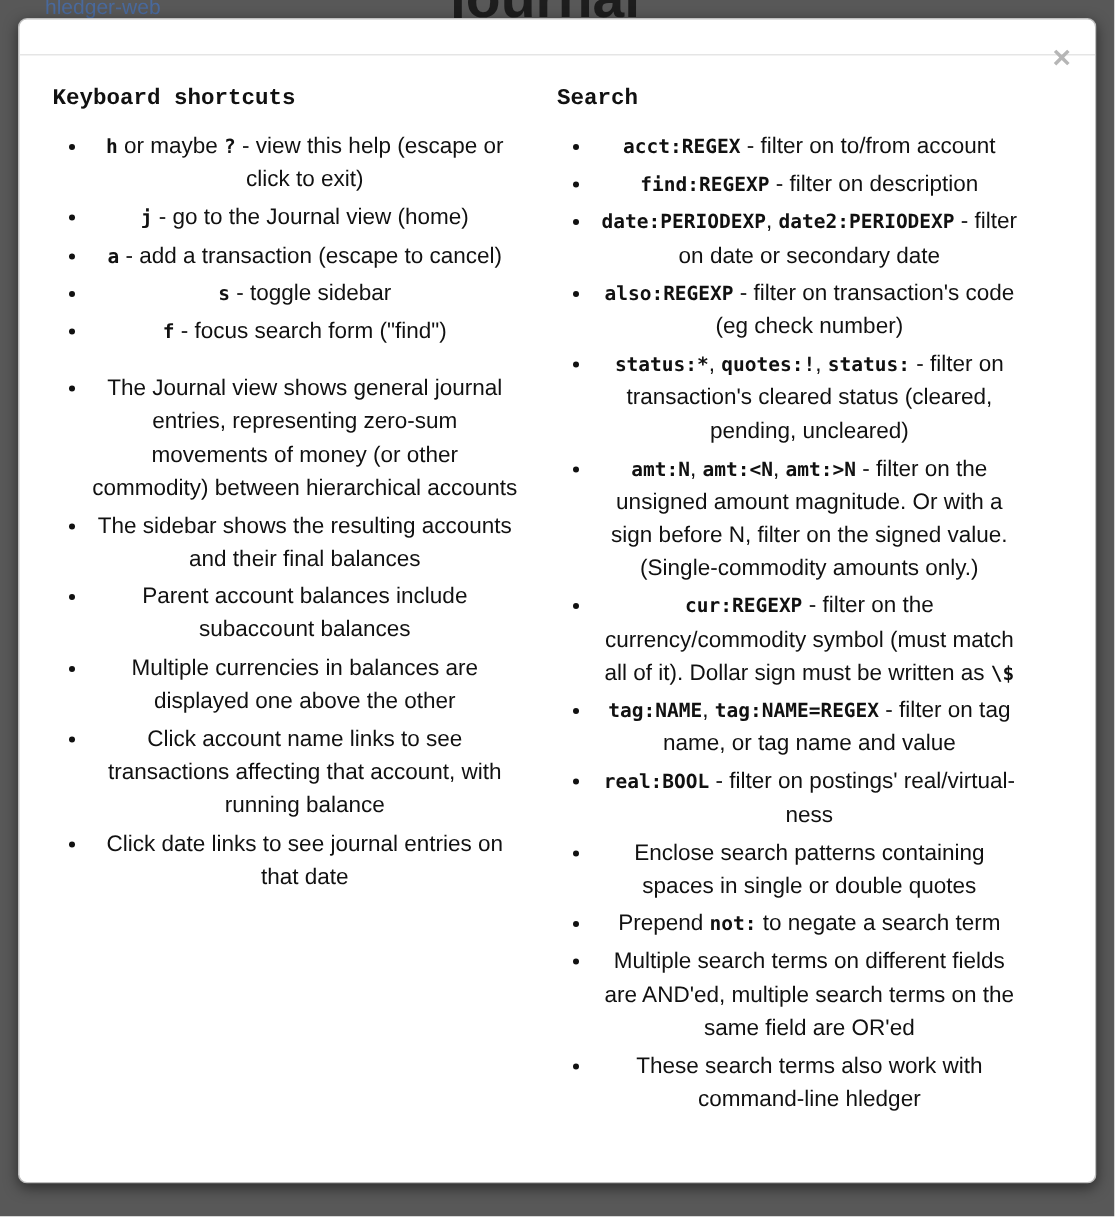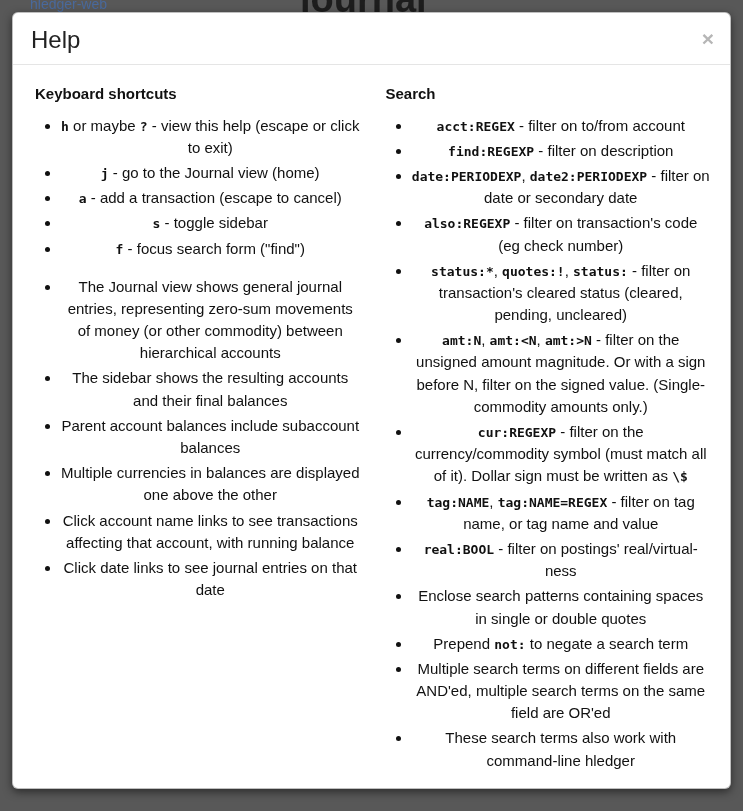--- a/index.html
+++ b/index.html
@@ -72,20 +72,21 @@
     padding: 14px 20px 20px 22px;
     color: #111;
   }
   .col { flex: 1 1 0; min-width: 0; }
   .section-heading {
     display: block;
     font-size: 15px;
     font-weight: bold;
     color: #111;
     margin: 10px 0 2px 0;
+    font-family: Liberation Mono, monospace;
   }
   .section-heading.first { margin-top: 6px; }
   ul.help-list {
     margin: 13px 0 16px 0;
     padding-left: 26px;
     font-size: 15px;
     line-height: 1.48;
     color: #111;
     text-align: center;
   }
@@ -104,21 +105,20 @@
 <div class="backdrop"></div>
 
 <div class="page-behind">
   <a class="brand-link">hledger-web</a>
   <h1 class="journal-title">journal</h1>
 </div>
 
 <div class="modal">
   <div class="modal-header">
     <button class="close-btn">×</button>
-    <h2 class="modal-title">Help</h2>
   </div>
   <div class="modal-body">
     <div class="col">
       <b class="section-heading first">Keyboard shortcuts</b>
       <ul class="help-list">
           <li><code>h</code> or maybe <code>?</code> - view this help (escape or click to exit)</li>
           <li><code>j</code> - go to the Journal view (home)</li>
           <li><code>a</code> - add a transaction (escape to cancel)</li>
           <li><code>s</code> - toggle sidebar</li>
           <li><code>f</code> - focus search form ("find")</li>

